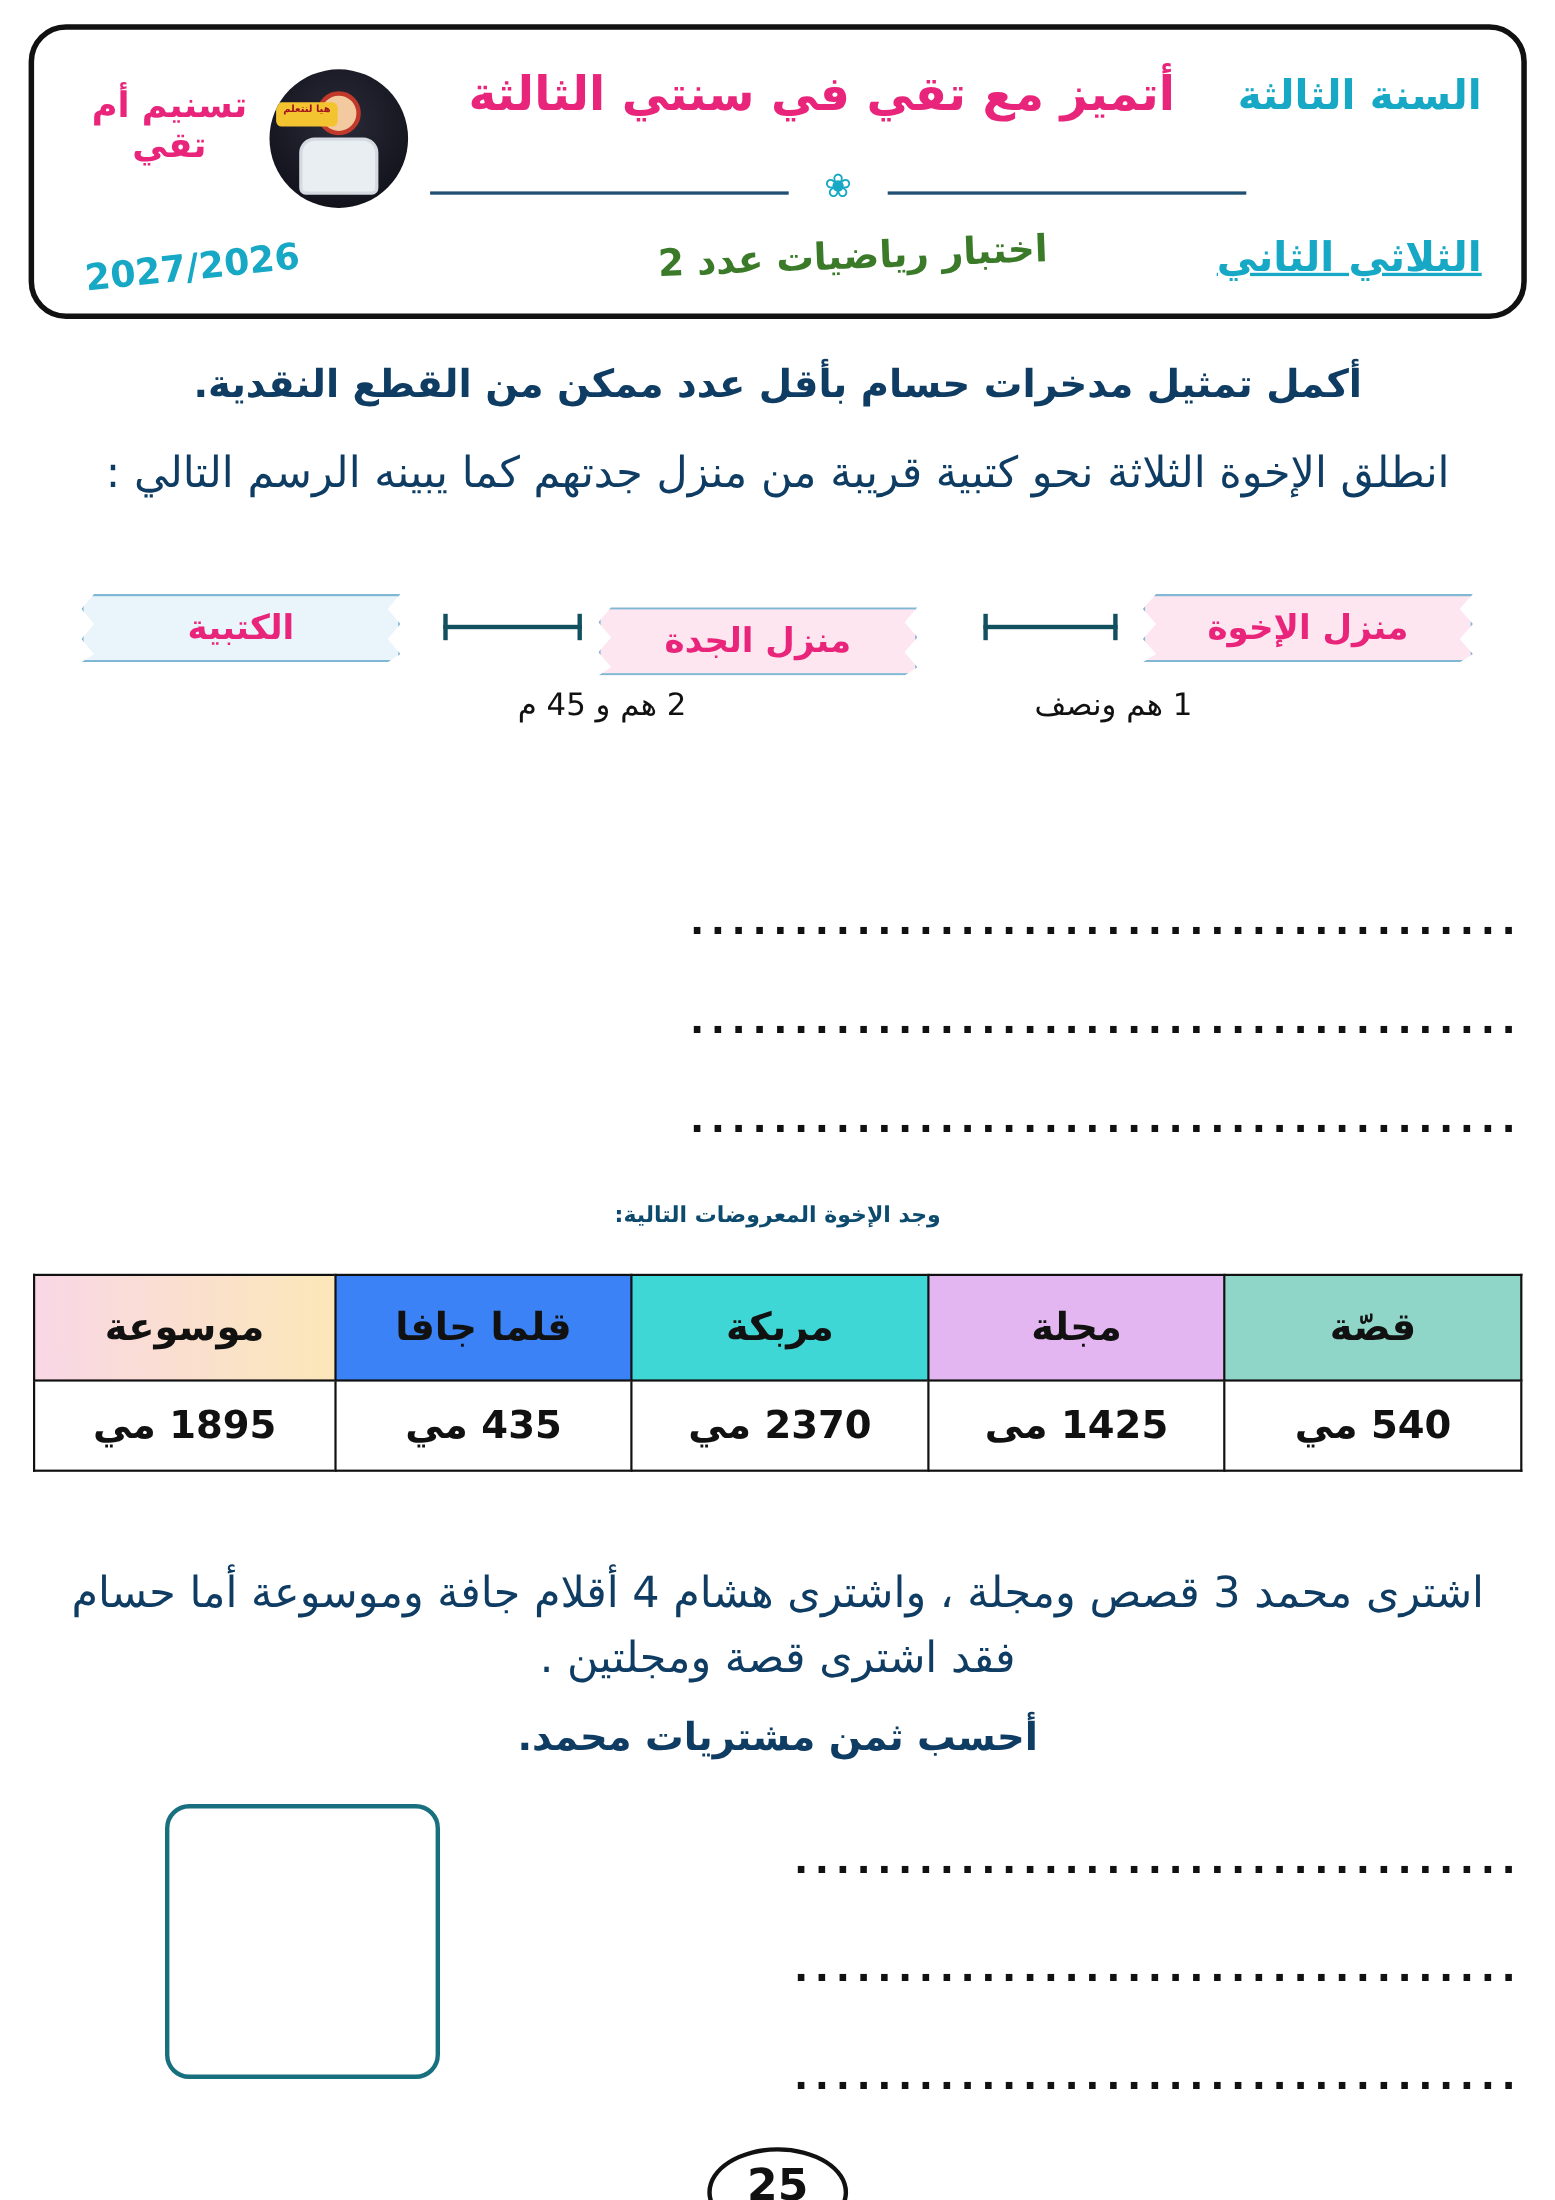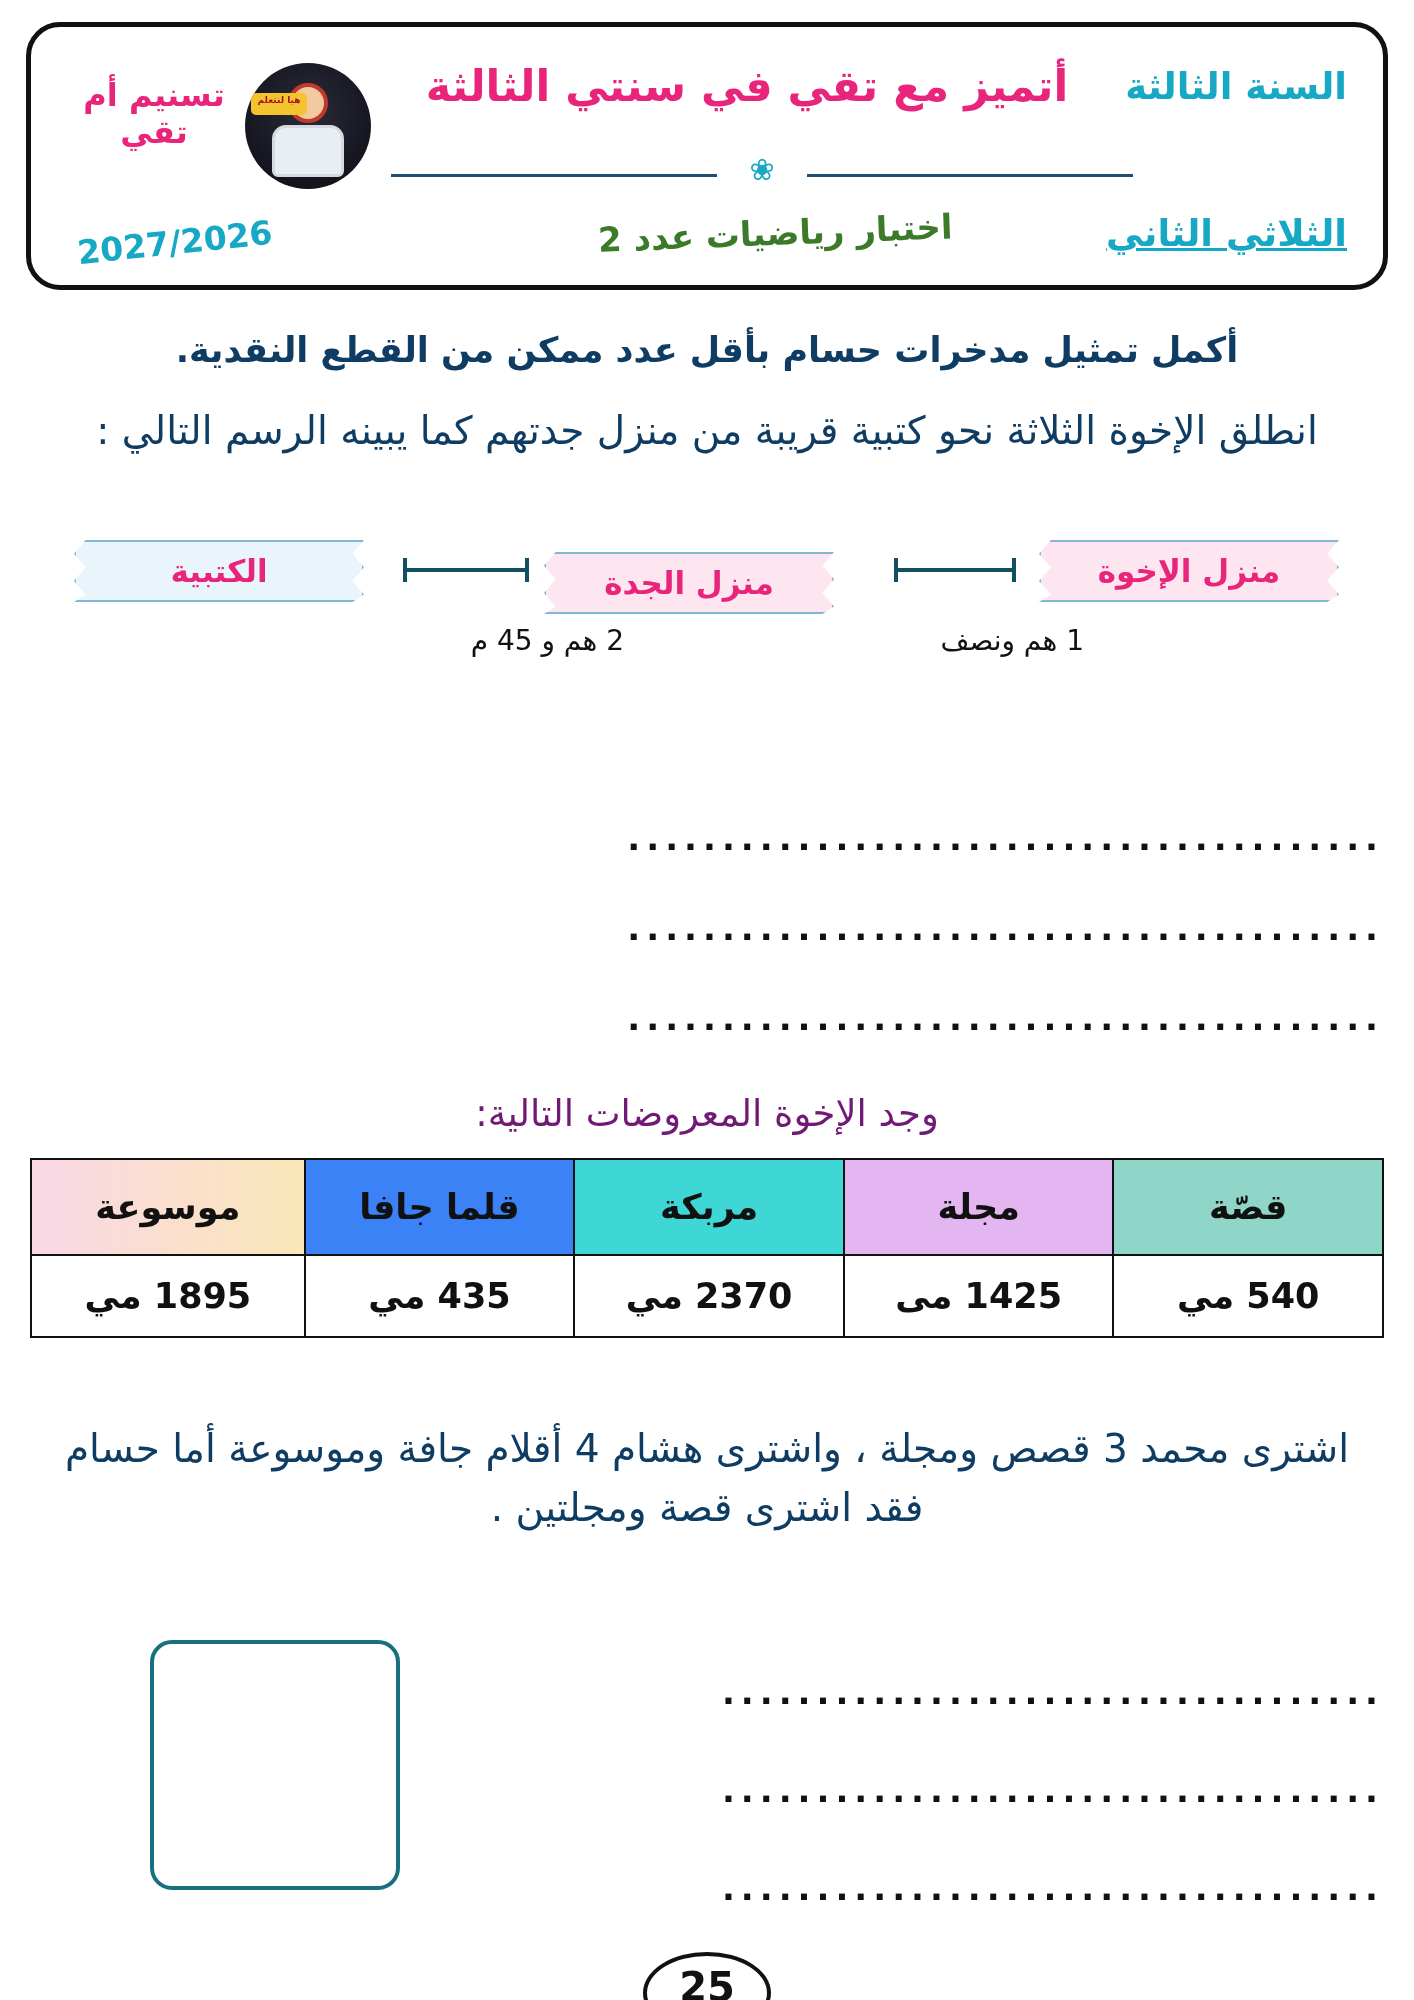--- a/index.html
+++ b/index.html
@@ -153,23 +153,23 @@
     font-size: 35px;
     white-space: nowrap;
   }
   .q-text {
     position: absolute;
     color: #0e3c63;
     font-size: 39px;
   }
   .green-text {
     position: absolute;
-    color: #701a75;
-    font-size: 37px;
-    font-weight: normal;
+    color: #0c4a6e;
+    font-size: 20px;
+    font-weight: bold;
   }
 
   
   .ribbons { position: absolute; }
   .ribbon {
     position: absolute;
     height: 62px;
     border: 2px solid #7fb7d4;
     display: flex;
     align-items: center;
@@ -334,20 +334,21 @@
       <td>1425 مى</td>
       <td>2370 مي</td>
       <td>435 مي</td>
       <td>1895 مي</td>
     </tr>
   </tbody>
     </table>
 
   <div class="q-text" style="top:1420px; right:50px; left:50px; text-align:center; line-height:1.5;">اشترى محمد 3 قصص ومجلة ، واشترى هشام 4 أقلام جافة وموسوعة أما حسام فقد اشترى قصة ومجلتين .</div>
 
+  <div class="q-heading" style="top:1560px; right:30px; left:30px; text-align:center;">أحسب ثمن مشتريات محمد.</div>
 
   <div class="ans-box" style="top:1640px; left:150px; width:250px; height:250px;"></div>
 
   <div class="dots" style="top:1672px; right:30px; width:660px; text-align:right;">....................................................</div>
   <div class="dots" style="top:1770px; right:30px; width:660px; text-align:right;">....................................................</div>
   <div class="dots" style="top:1868px; right:30px; width:660px; text-align:right;">....................................................</div>
 
   <div class="pagenum">25</div>
 </div>
 

